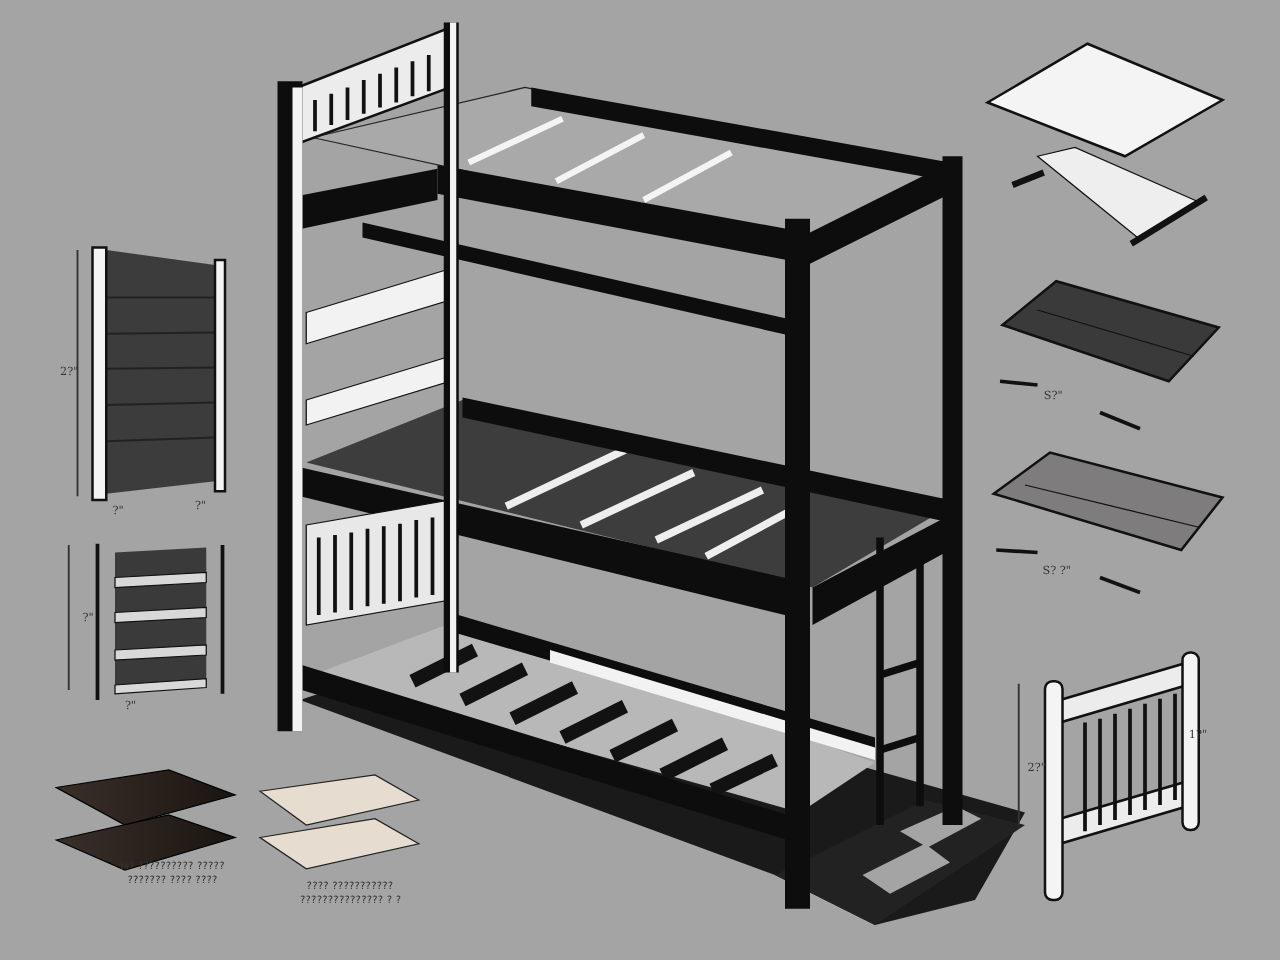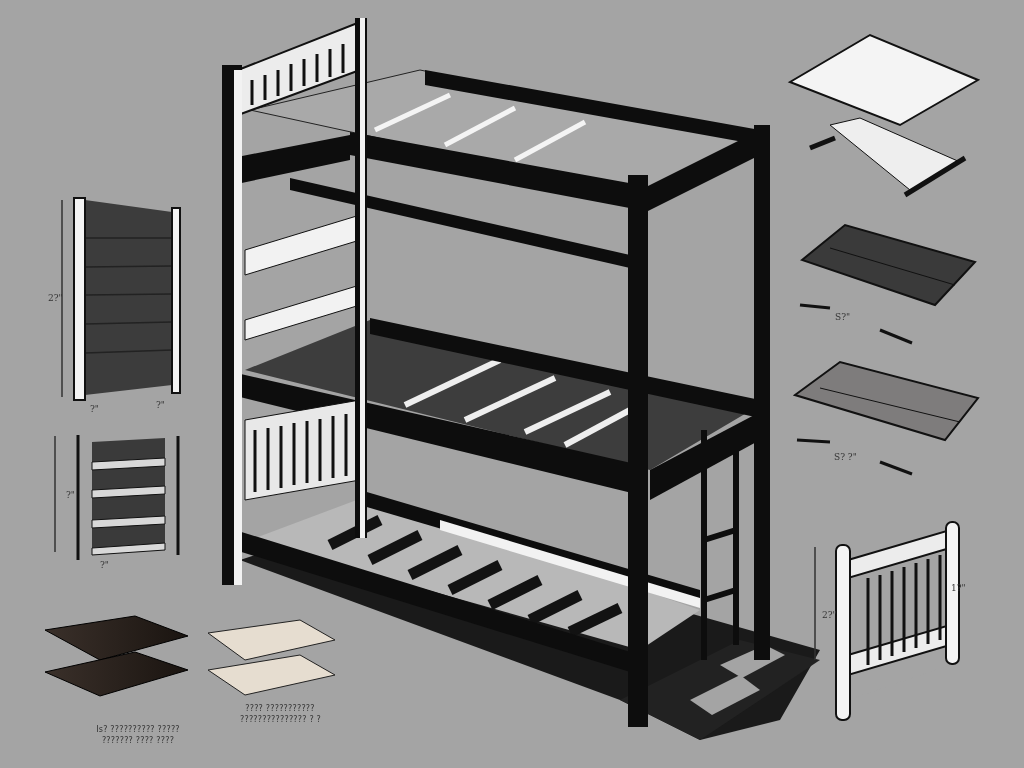--- a/index.html
+++ b/index.html
@@ -213,20 +213,20 @@
 <div class="dim" style="left:48px;top:293px;">2?"</div>
 <div class="dim" style="left:90px;top:404px;">?"</div>
 <div class="dim" style="left:156px;top:400px;">?"</div>
 <div class="dim" style="left:66px;top:490px;">?"</div>
 <div class="dim" style="left:100px;top:560px;">?"</div>
 <div class="dim" style="left:835px;top:312px;">S?"</div>
 <div class="dim" style="left:834px;top:452px;">S? ?"</div>
 <div class="dim" style="left:822px;top:610px;">2?"</div>
 <div class="dim" style="left:951px;top:583px;">1?"</div>
 
-<div class="caption" style="left:88px;top:687px;width:100px;margin-top:37px;">
+<div class="caption" style="left:88px;top:687px;width:100px;">
   <div>Is? ?????????? ?????</div>
   <div>??????? ???? ????</div>
 </div>
 <div class="caption" style="left:240px;top:703px;width:80px;">
   <div>???? ???????????</div>
   <div>??????????????? ? ?</div>
 </div>
 
 </body></html>

